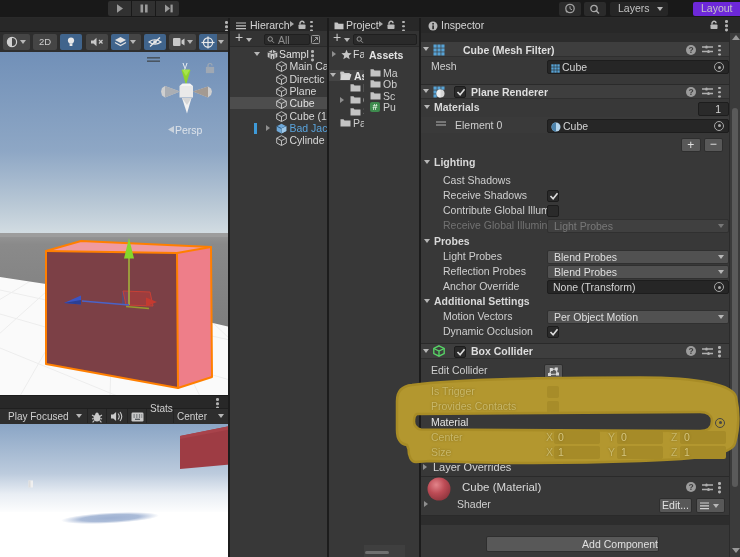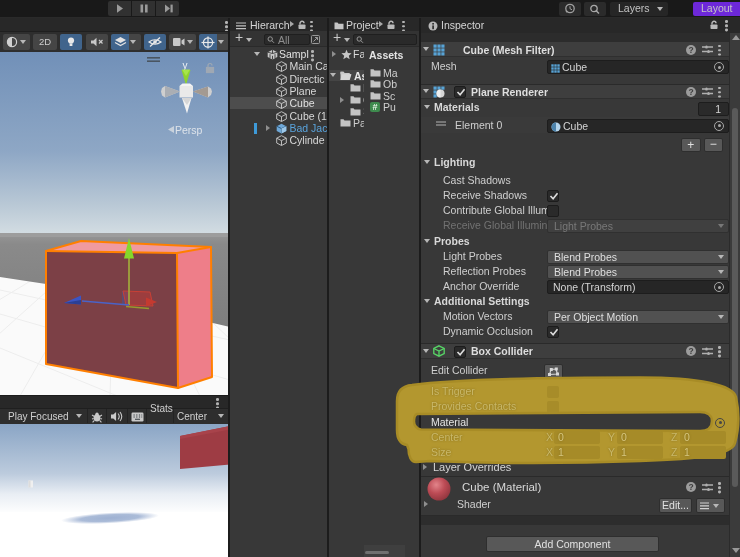--- a/index.html
+++ b/index.html
@@ -604,21 +604,21 @@
     <div class="lblr" style="left:36px;top:480px;">Shader</div>
     <div class="btn" style="left:238px;top:480px;width:33px;height:15px;line-height:13px;">Edit...</div>
     <div class="btn" style="left:275px;top:480px;width:29px;height:15px;"></div>
     <svg class="a" style="left:279px;top:484px" width="10" height="8">
         <path d="M0,1 h9 M0,3.8 h9 M0,6.6 h9" stroke="#d0d0d0" stroke-width="1.2"></path>
       </svg>
     <span class="trid" style="position:absolute;left:292px;top:485.5px;"></span>
     <div class="a" style="left:0;top:497px;width:308px;height:1px;background:#2a2a2a;"></div>
     <div class="a" style="left:0;top:498px;width:308px;height:9px;background:#2d2d2d;"></div>
 
-    <div class="btn" style="left:65px;top:518px;width:173px;height:16px;line-height:15px;font-size:10.5px;">Add Component</div>
+    <div class="btn" style="left:65px;top:518px;width:173px;height:16px;line-height:15px;font-size:10.5px;text-align:right;">Add Component</div>
   </div>
 
   <div class="a" style="left:228px;top:18px;width:2px;height:539px;background:#1c1c1c;"></div>
   <div class="a" style="left:327px;top:18px;width:2px;height:539px;background:#1c1c1c;"></div>
   <div class="a" style="left:419px;top:18px;width:2px;height:539px;background:#1c1c1c;"></div>
   <div class="a" style="left:0;top:394.5px;width:230px;height:1.5px;background:#1c1c1c;"></div>
   <svg class="a" style="left:0;top:0;z-index:5;pointer-events:none;" width="740" height="557" viewBox="0 0 740 557">
     <path fill-rule="evenodd" fill="#b3972f" stroke="#a88c26" stroke-width="2.5" d="
       M412,385
       C450,380 540,377.5 640,377.5

